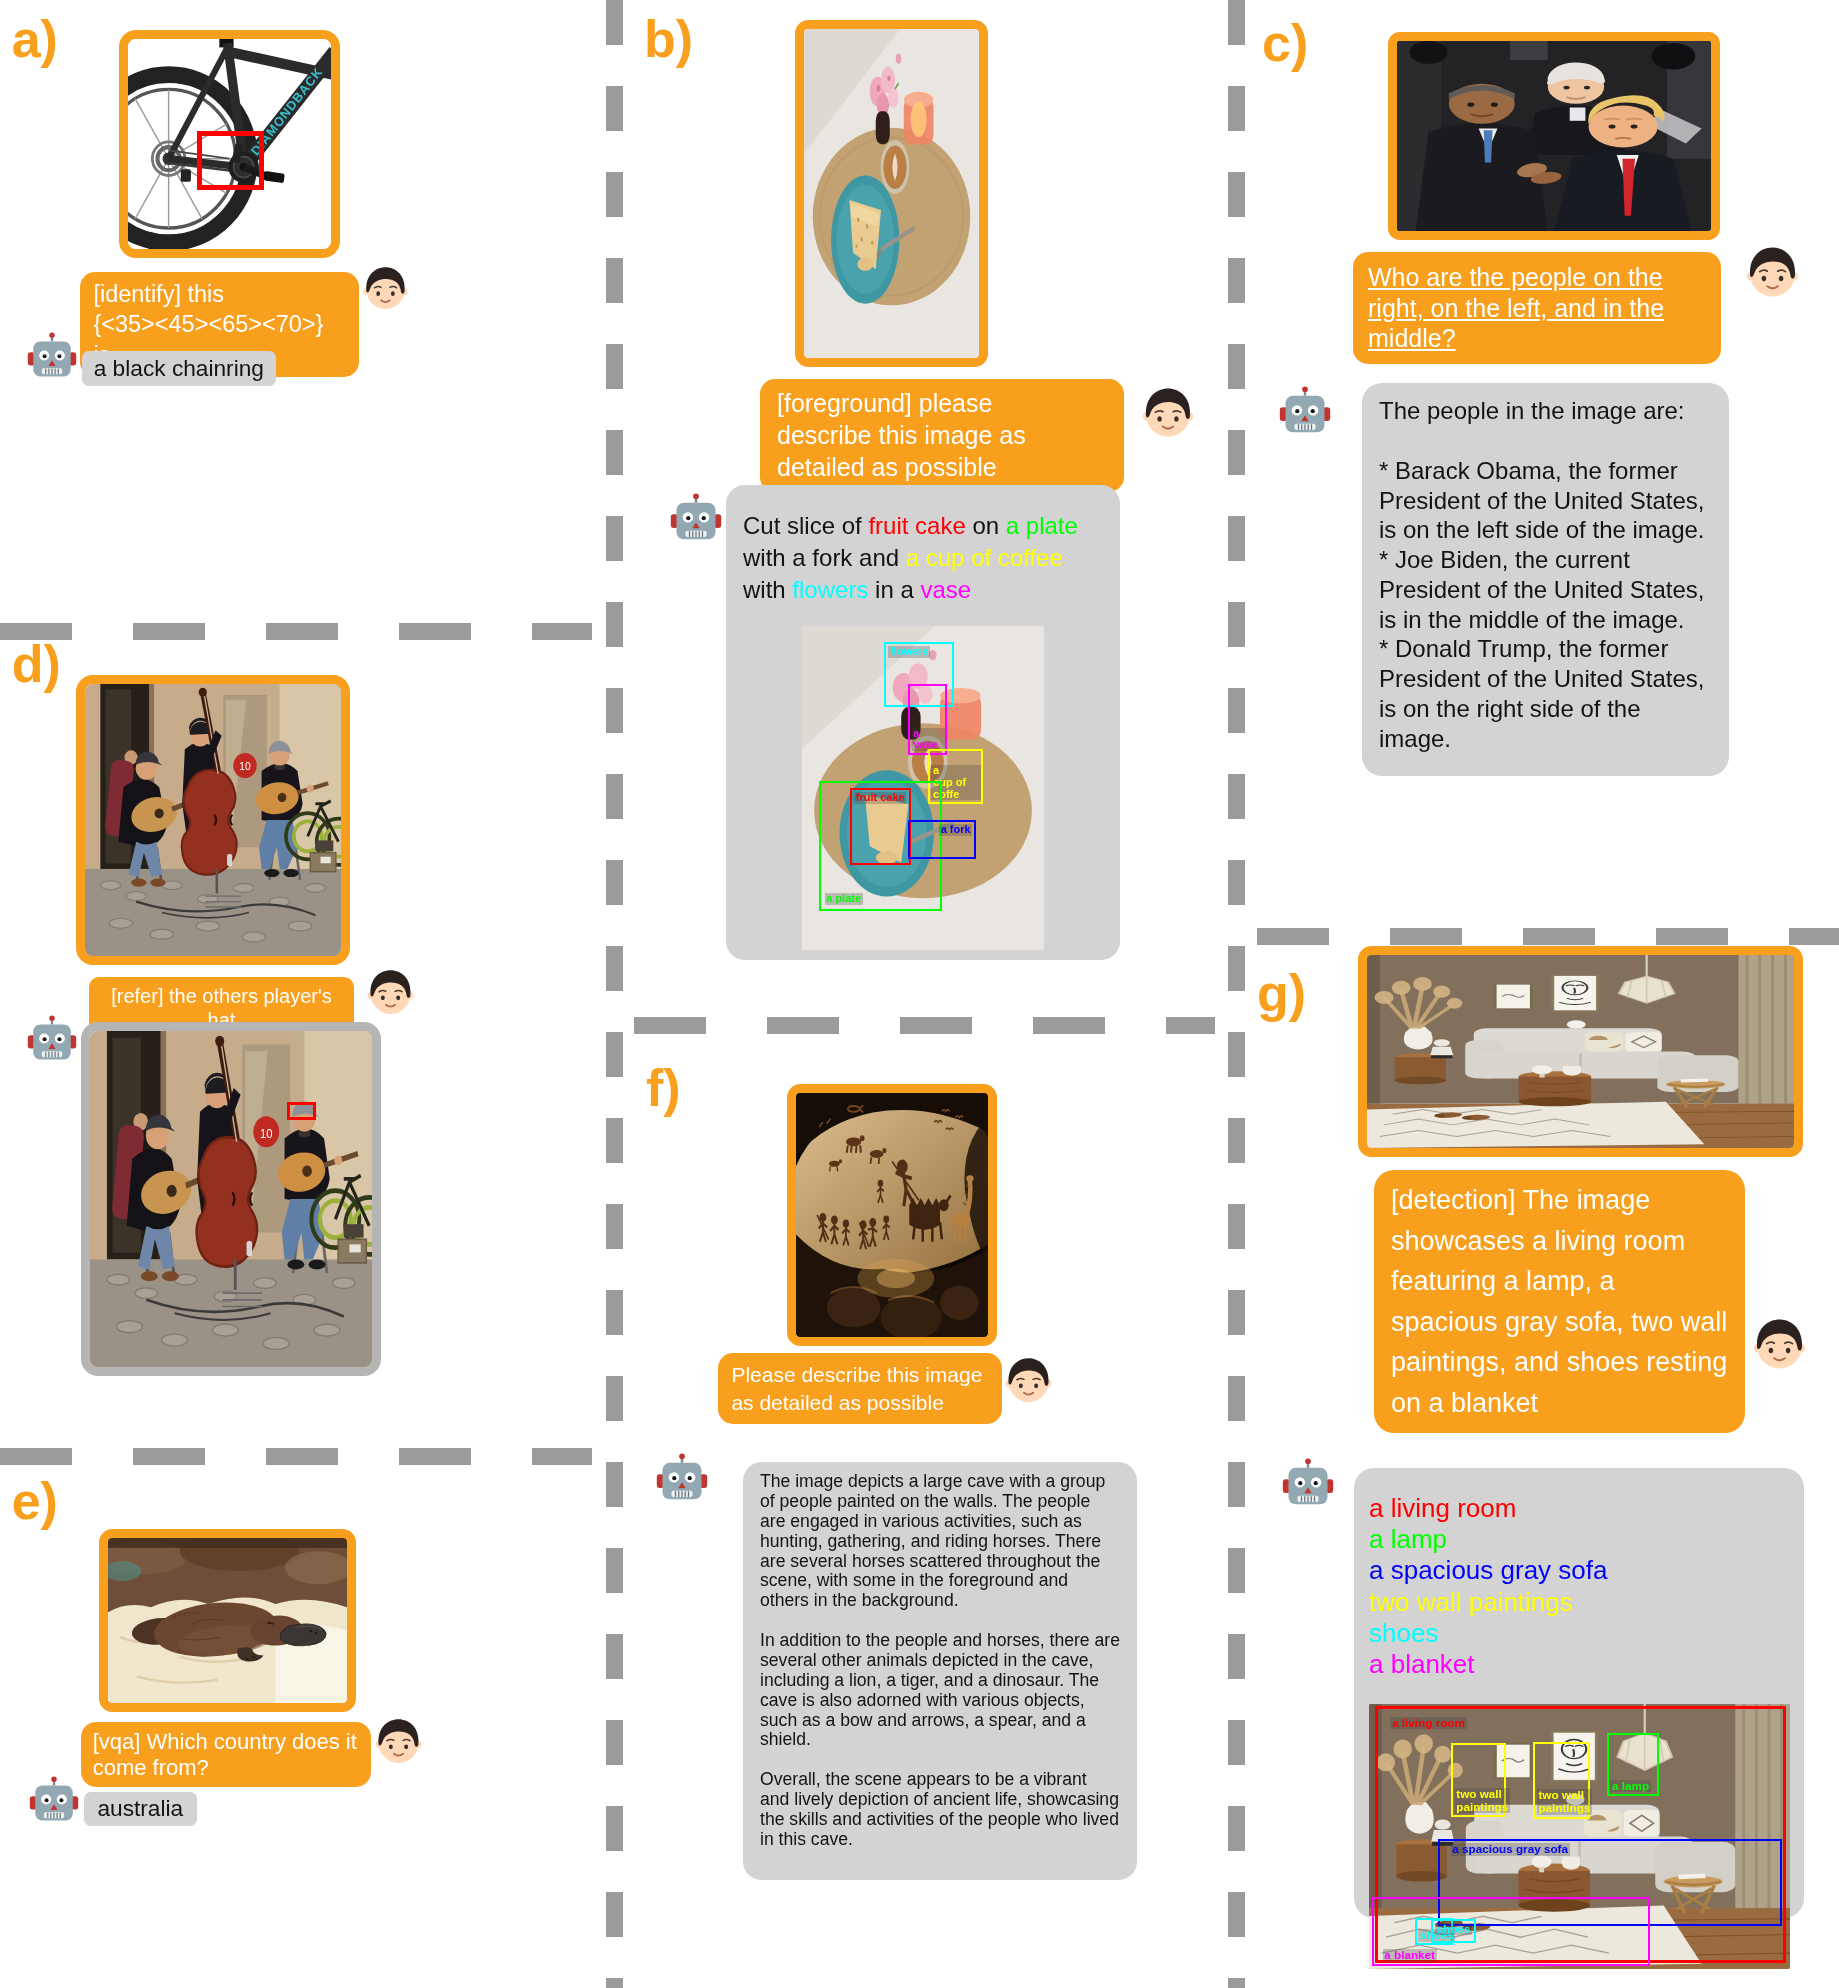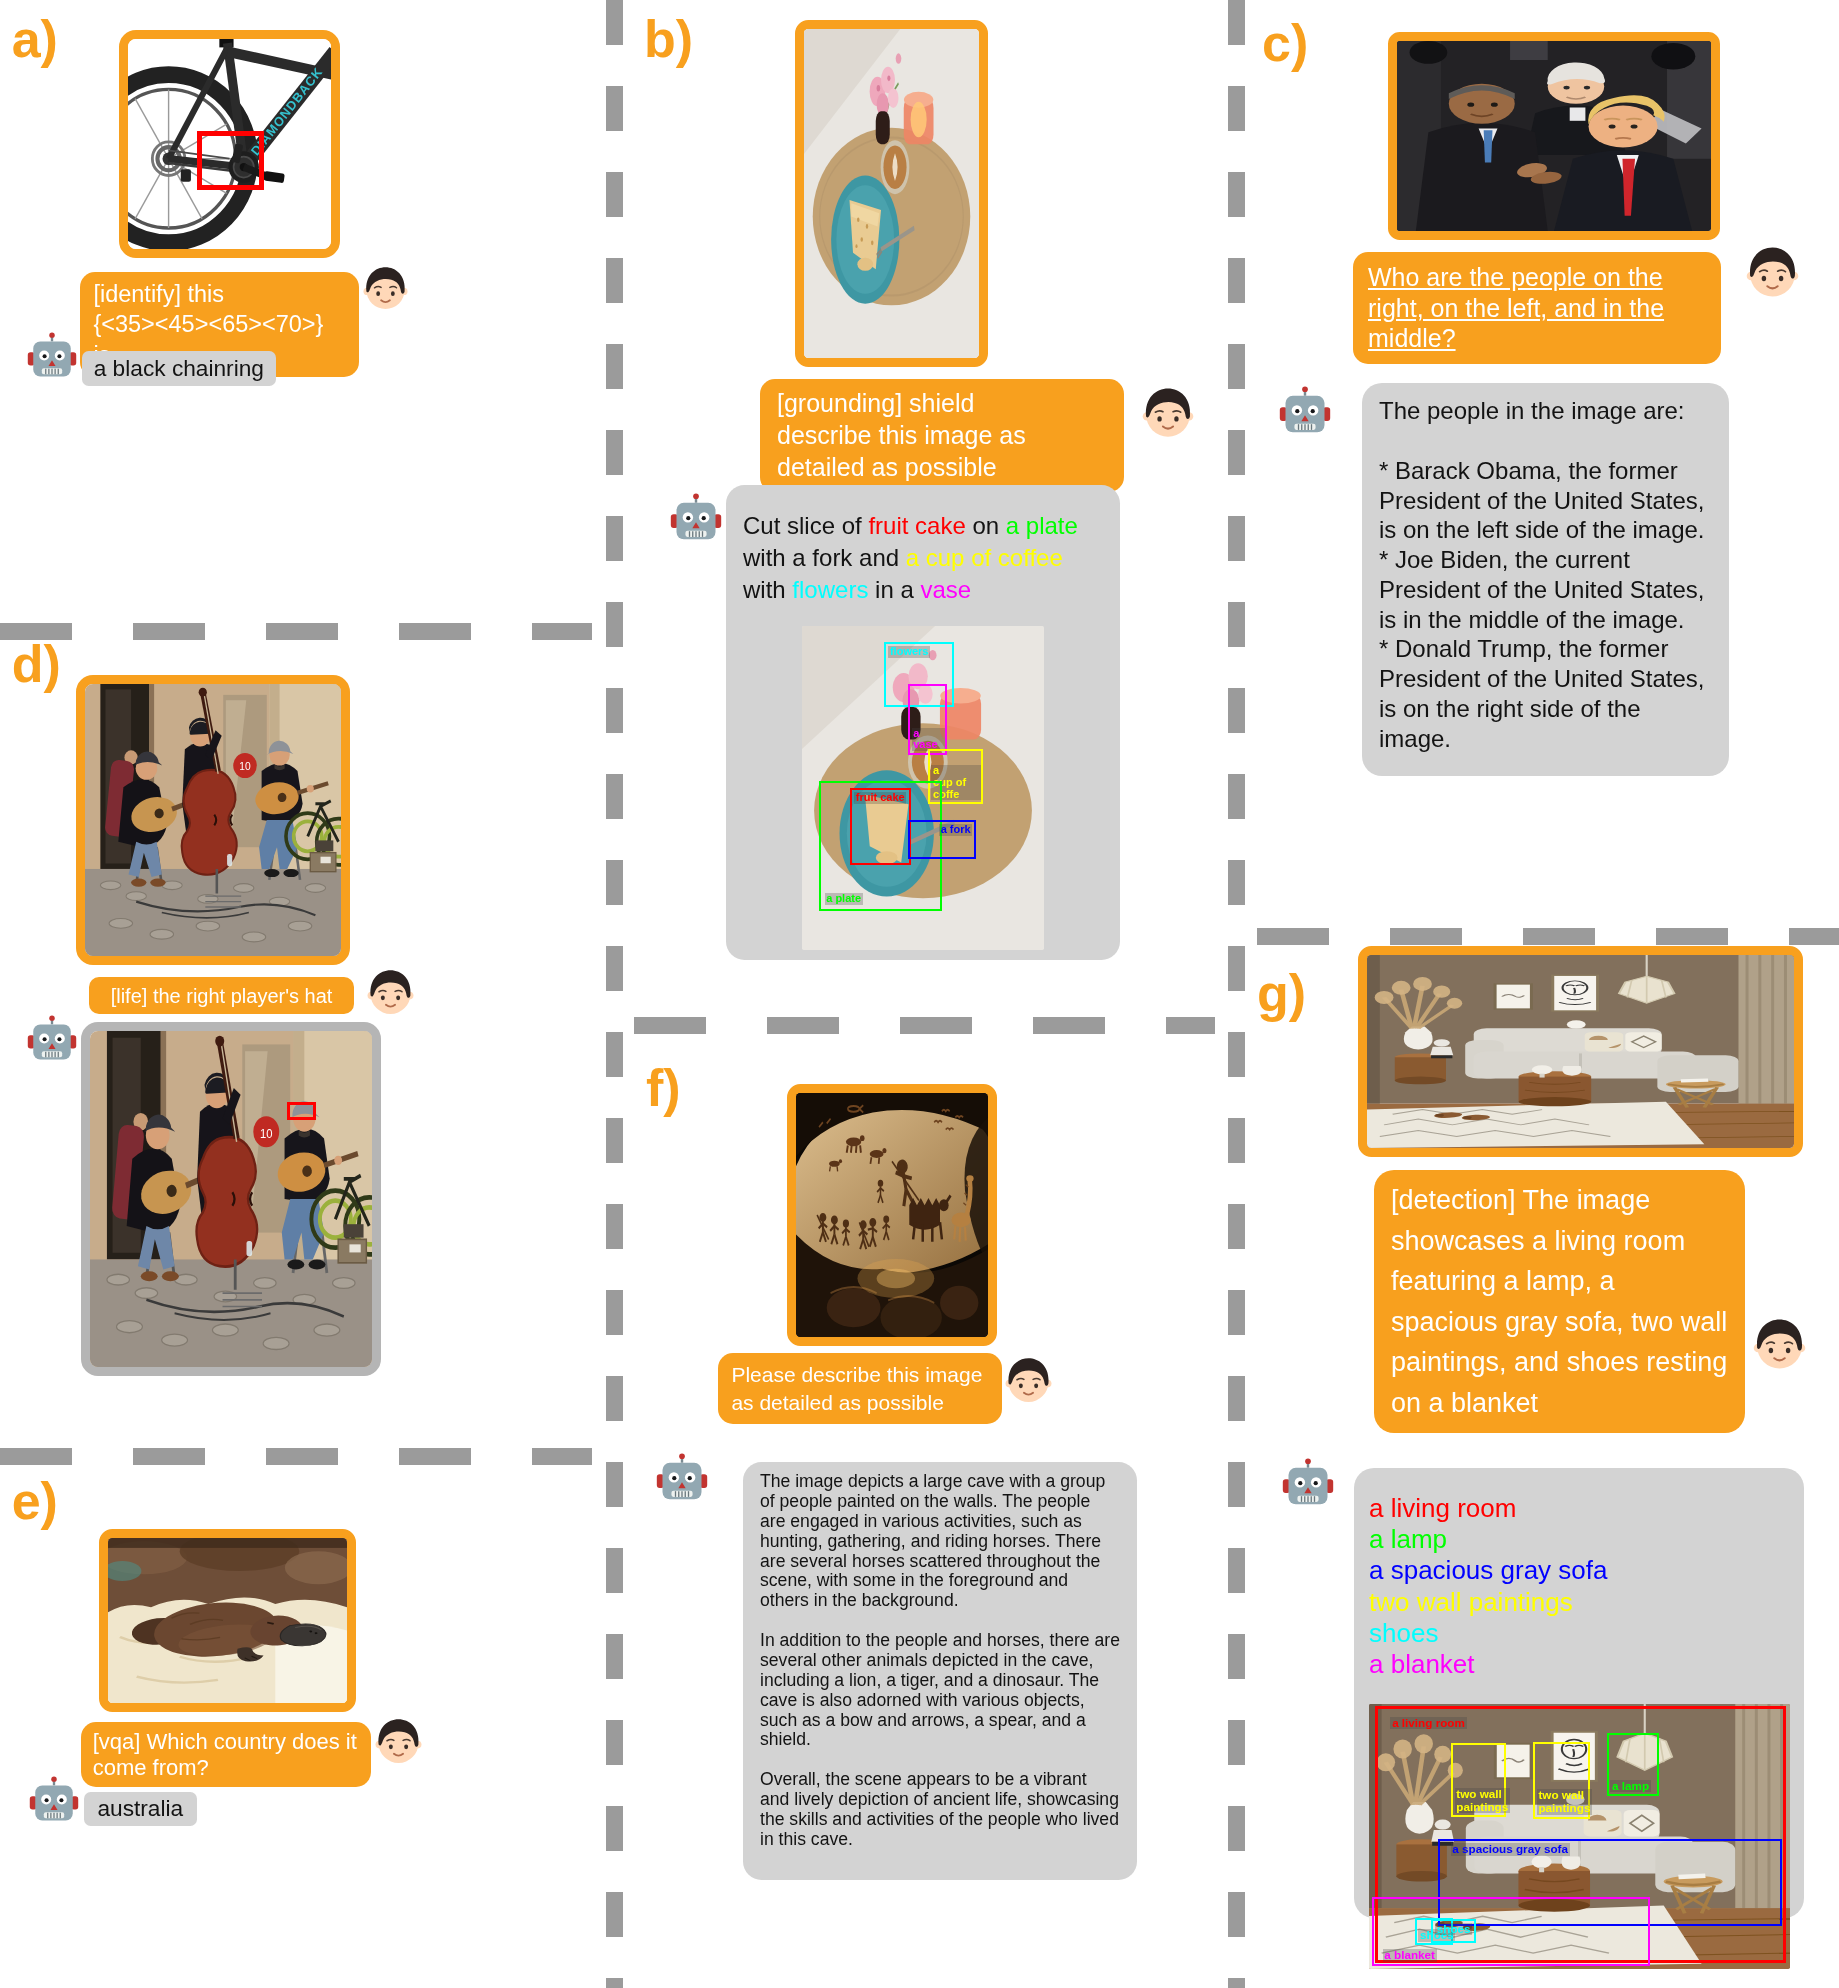--- a/index.html
+++ b/index.html
@@ -355,21 +355,21 @@
           <circle cx="30" cy="66" r="0.6"></circle>
         </g>
       <ellipse cx="35" cy="71.5" rx="4.5" ry="2" fill="#E3C184"></ellipse>
       <line x1="44" y1="67" x2="63" y2="60.5" stroke="#9A958A" stroke-width="1.4"></line>
       <g stroke="#8A857A" stroke-width="0.7">
         <line x1="44" y1="67" x2="41.5" y2="68.6"></line>
           <line x1="44.5" y1="67.6" x2="42" y2="69.6"></line>
       </g>
     </svg>
   </figure>
-  <div class="bubble user" style="left:760px;top:379px;width:364px;padding:8.4px 17px;font-size:25px;line-height:1.28;">[grounding] shield
+  <div class="bubble user" style="left:760px;top:379px;width:364px;padding:8.4px 17px;font-size:25px;line-height:1.28;">[foreground] please
 describe this image as
 detailed as possible</div>
   <svg class="icon" viewBox="0 0 64 64" style="left:1141px;top:386px;width:54px;height:54px;">
       <use href="#boy-art"></use>
     </svg>
   <svg class="icon" viewBox="0 0 64 64" style="left:670px;top:493px;width:52px;height:52px;">
       <use href="#robot-art"></use>
     </svg>
   <div class="bubble bot" style="left:726px;top:485px;width:394px;height:475px;padding:10px 17px;border-radius:18.5px;">
     <p style="margin:0;font-size:24px;line-height:1.33;white-space:normal;"><span>Cut slice of </span><span style="color: rgb(255, 0, 0);">fruit cake</span><span> on </span><span style="color: rgb(0, 255, 0);">a plate</span><span> with a fork and </span><span style="color: rgb(255, 255, 0);">a cup of coffee</span><span> with </span><span style="color: rgb(0, 255, 255);">flowers</span><span> in a </span><span style="color: rgb(255, 0, 255);">vase</span></p>
@@ -451,21 +451,21 @@
 * Barack Obama, the former President of the United States, is on the left side of the image.
 * Joe Biden, the current President of the United States, is in the middle of the image.
 * Donald Trump, the former President of the United States, is on the right side of the image.</div>
 
   <div class="plabel" style="left:11.7px;top:638px;">d)</div>
   <figure class="photo orange" style="left:76px;top:675px;width:274px;height:290px;margin:0;">
     <svg class="scene" viewBox="0 0 100 100" preserveAspectRatio="none">
         <use href="#musicians-scene"></use>
       </svg>
   </figure>
-  <div class="bubble user" style="left:89px;top:977px;width:265px;padding:6.7px 8.4px;font-size:20px;line-height:1.2;text-align:center;border-radius:10px;">[life] the right player's hat</div>
+  <div class="bubble user" style="left:89px;top:977px;width:265px;padding:6.7px 8.4px;font-size:20px;line-height:1.2;text-align:center;border-radius:10px;">[refer] the others player's hat</div>
   <svg class="icon" viewBox="0 0 64 64" style="left:366px;top:968px;width:49px;height:49px;">
       <use href="#boy-art"></use>
     </svg>
   <svg class="icon" viewBox="0 0 64 64" style="left:27px;top:1015px;width:50px;height:50px;">
       <use href="#robot-art"></use>
     </svg>
   <figure class="photo gray" style="left:81px;top:1022px;width:300px;height:354px;margin:0;">
     <svg class="scene" viewBox="0 0 100 100" preserveAspectRatio="none">
         <use href="#musicians-scene"></use>
       </svg>

